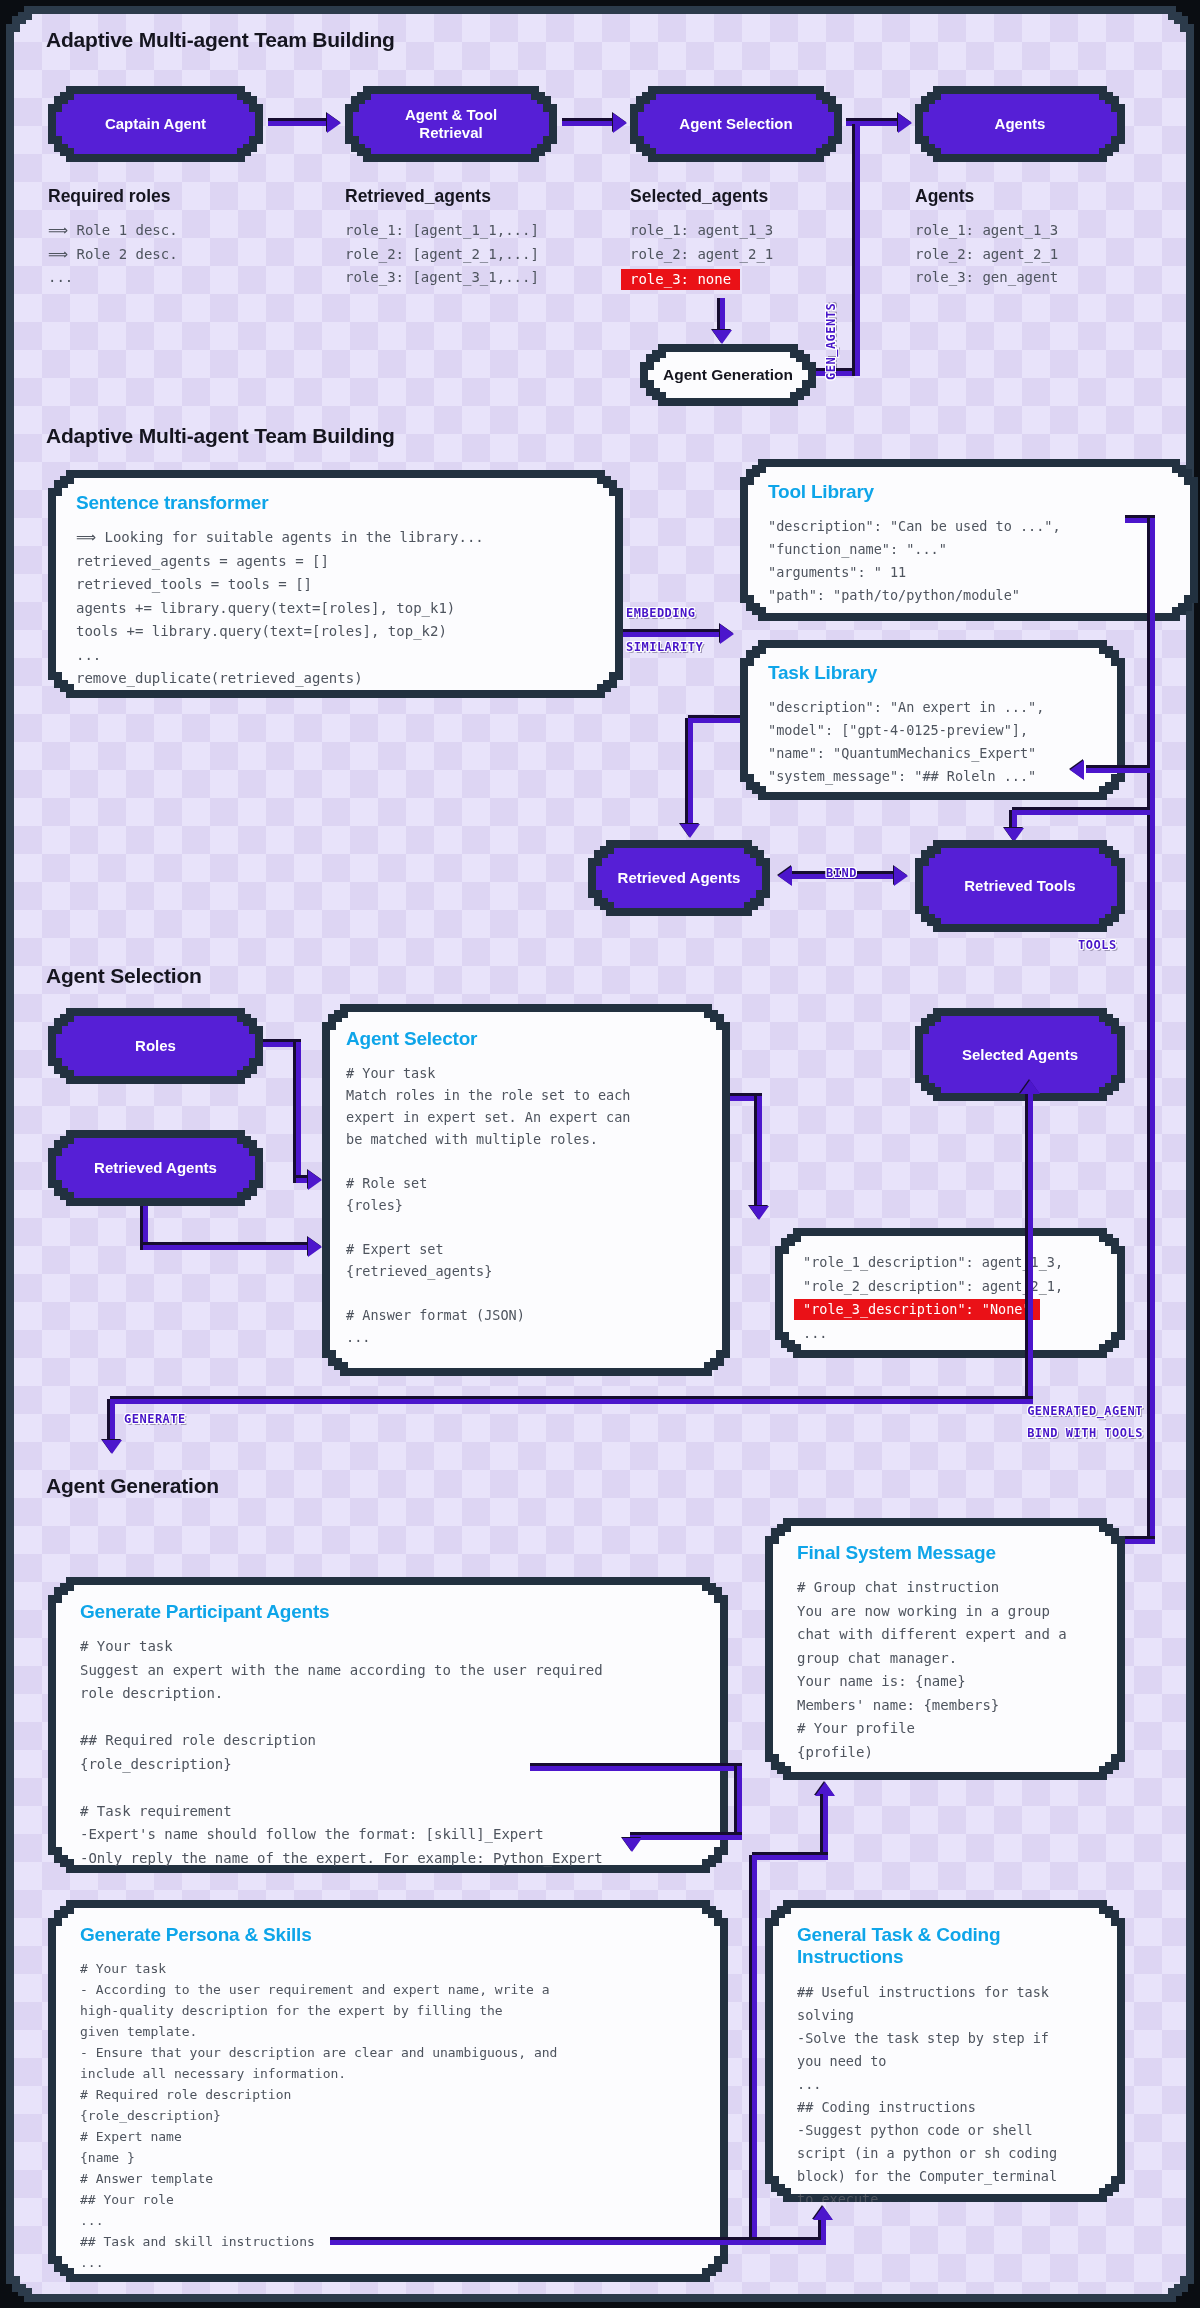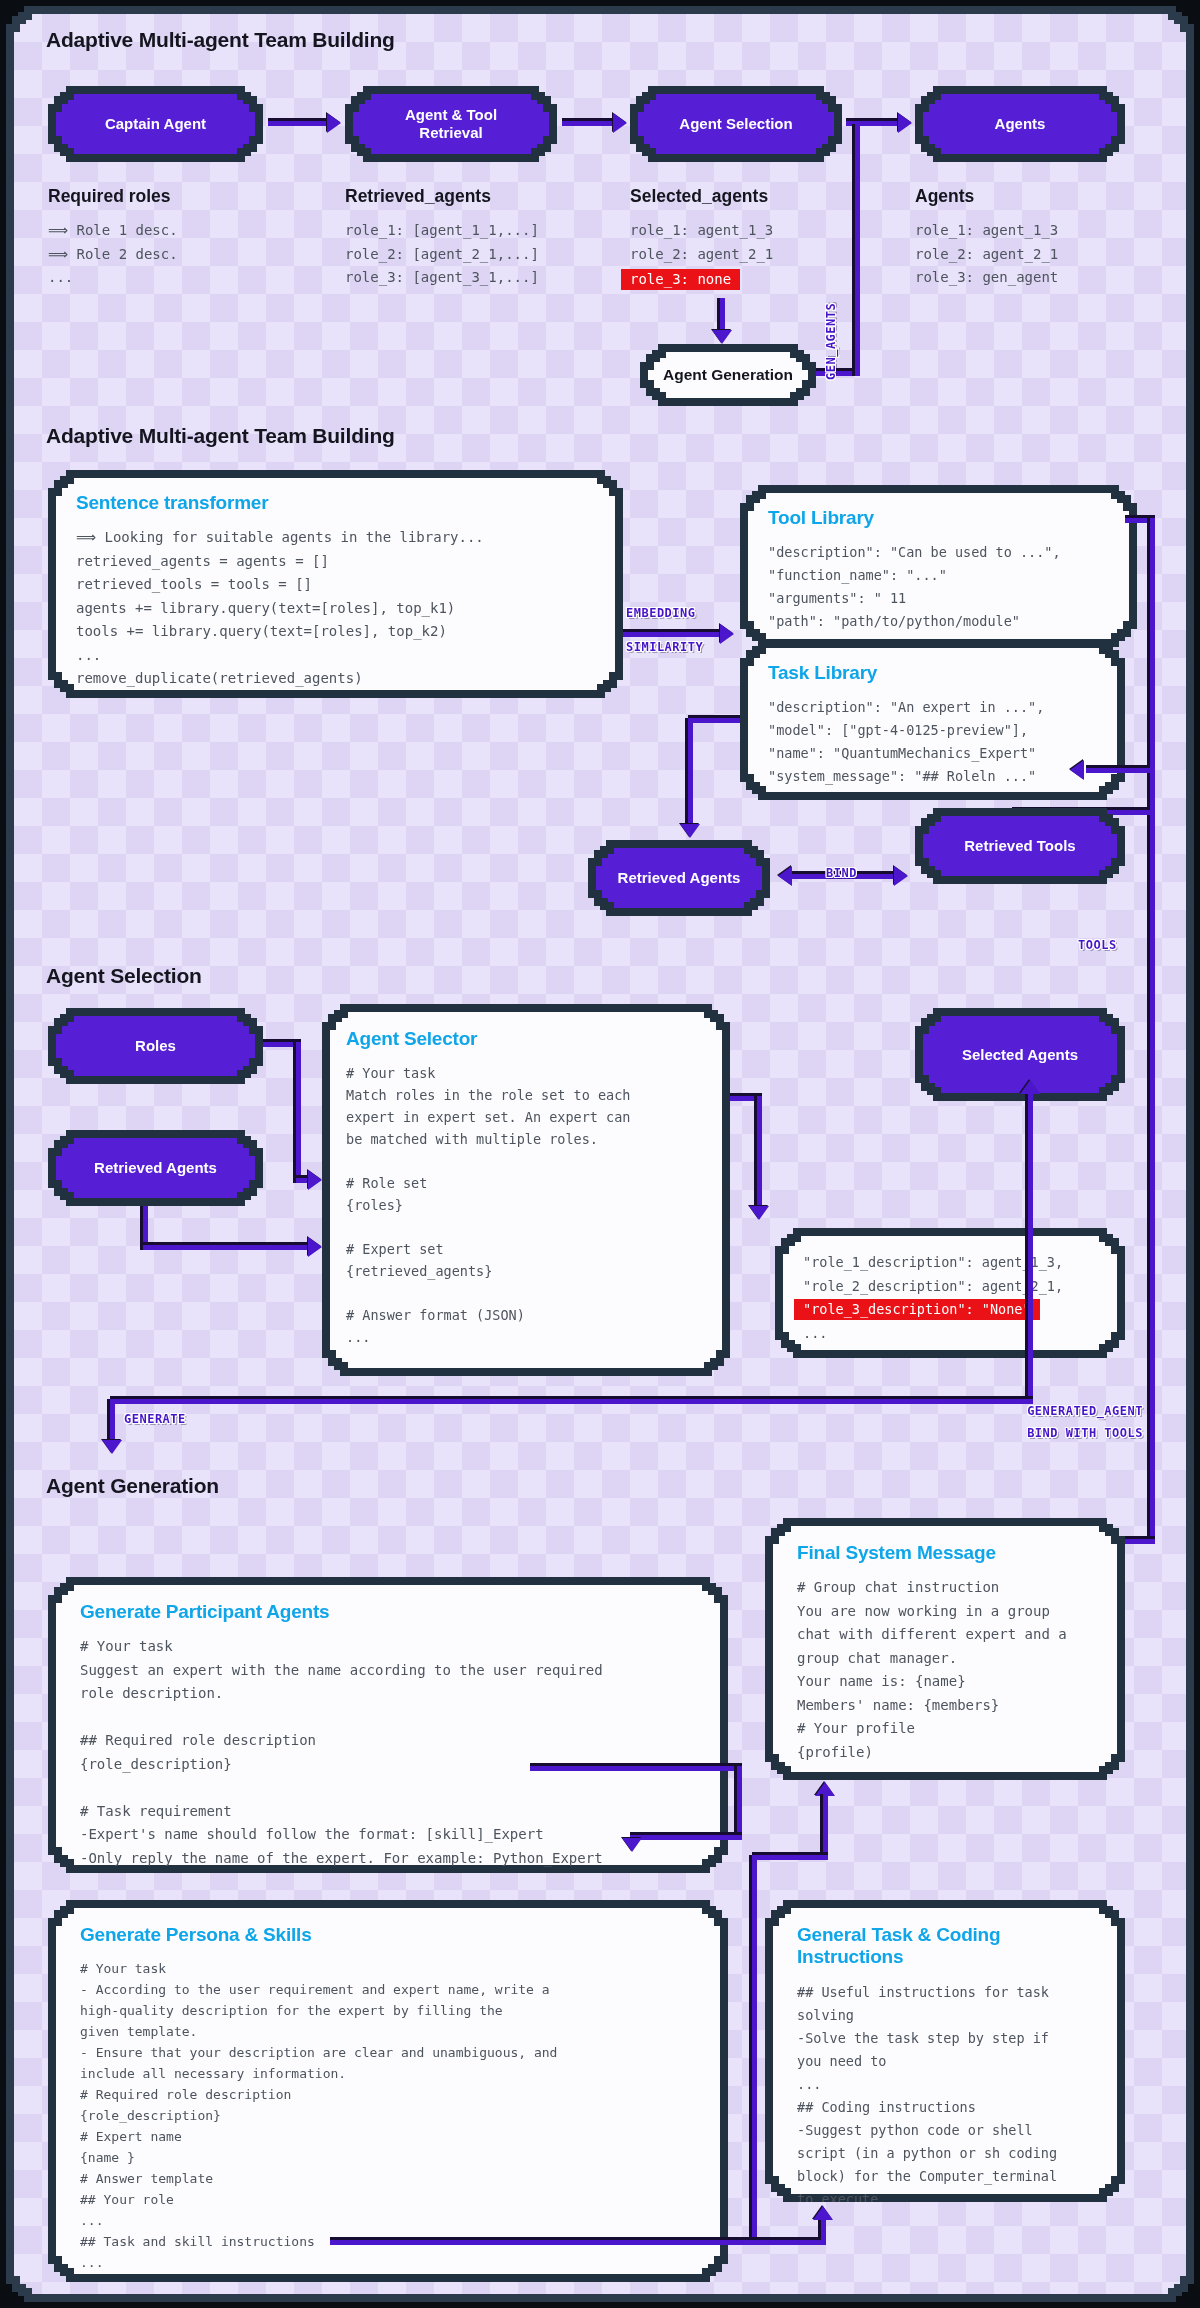--- a/index.html
+++ b/index.html
@@ -132,21 +132,21 @@
 ...
 remove_duplicate(retrieved_agents)</pre>
   </div>
 </div>
 
 <div class="hl" style="left:623px;top:632px;width:100px;"></div>
 <div class="ah ah-r" style="left:720px;top:624px;"></div>
 <div class="clabel" style="left:626px;top:606px;">EMBEDDING</div>
 <div class="clabel" style="left:626px;top:640px;">SIMILARITY</div>
 
-<div class="wbox" style="left:740px;top:485px;width:397px;height:162px;">
+<div class="wbox" style="left:740px;top:459px;width:458px;height:162px;">
   <div class="fill"></div>
   <div class="inner">
     <div class="btitle">Tool Library</div>
     <pre class="code" style="font-size:13.5px;line-height:23px;">"description": "Can be used to ...",
 "function_name": "..."
 "arguments": " 11
 "path": "path/to/python/module"</pre>
   </div>
 </div>
 
@@ -170,21 +170,21 @@
 <div class="ah ah-d" style="left:1004px;top:828px;"></div>
 <div class="clabel" style="left:1078px;top:938px;">TOOLS</div>
 
 <div class="hl" style="left:688px;top:718px;width:52px;"></div>
 <div class="vl" style="left:688px;top:718px;height:108px;"></div>
 <div class="ah ah-d" style="left:680px;top:824px;"></div>
 
 <div class="pnode" style="left:588px;top:840px;width:182px;height:76px;">
   <div class="fill">Retrieved Agents</div>
   </div>
-<div class="pnode" style="left:915px;top:808px;width:210px;height:76px;">
+<div class="pnode" style="left:915px;top:840px;width:210px;height:92px;">
   <div class="fill">Retrieved Tools</div>
   </div>
 
 <div class="hl" style="left:792px;top:874px;width:104px;"></div>
 <div class="ah ah-l" style="left:778px;top:866px;"></div>
 <div class="ah ah-r" style="left:894px;top:866px;"></div>
 <div class="clabel" style="left:826px;top:866px;">BIND</div>
 
 <div class="sec-title" style="left:46px;top:964px;">Agent Selection</div>
 

